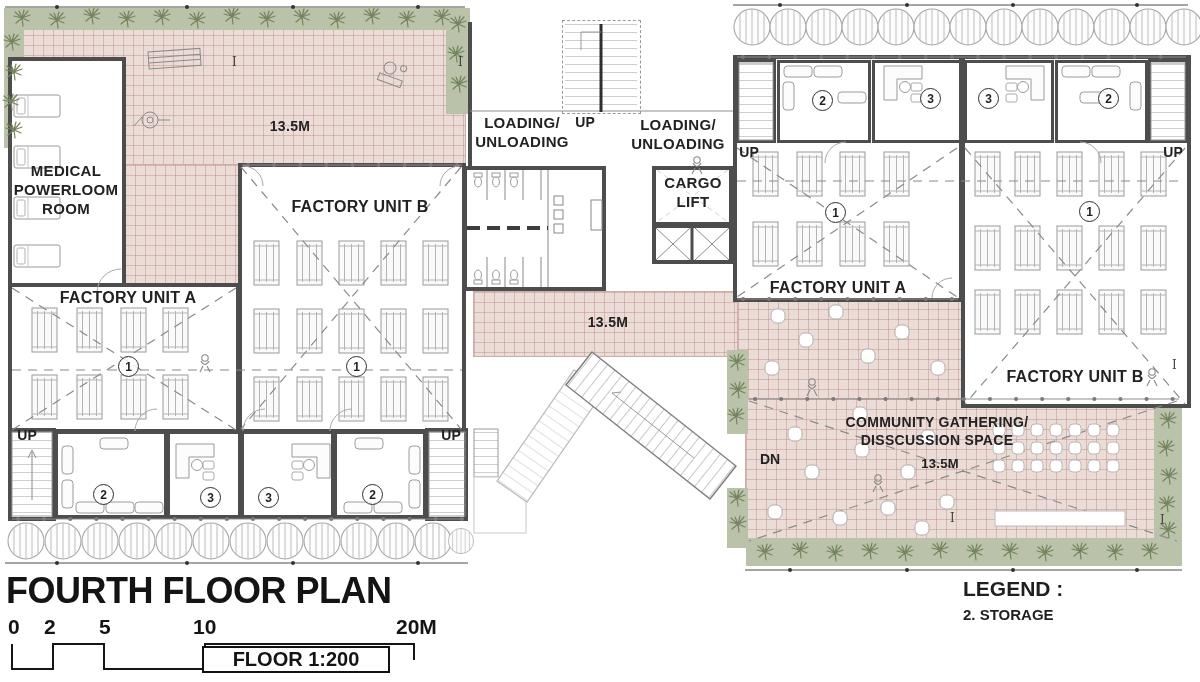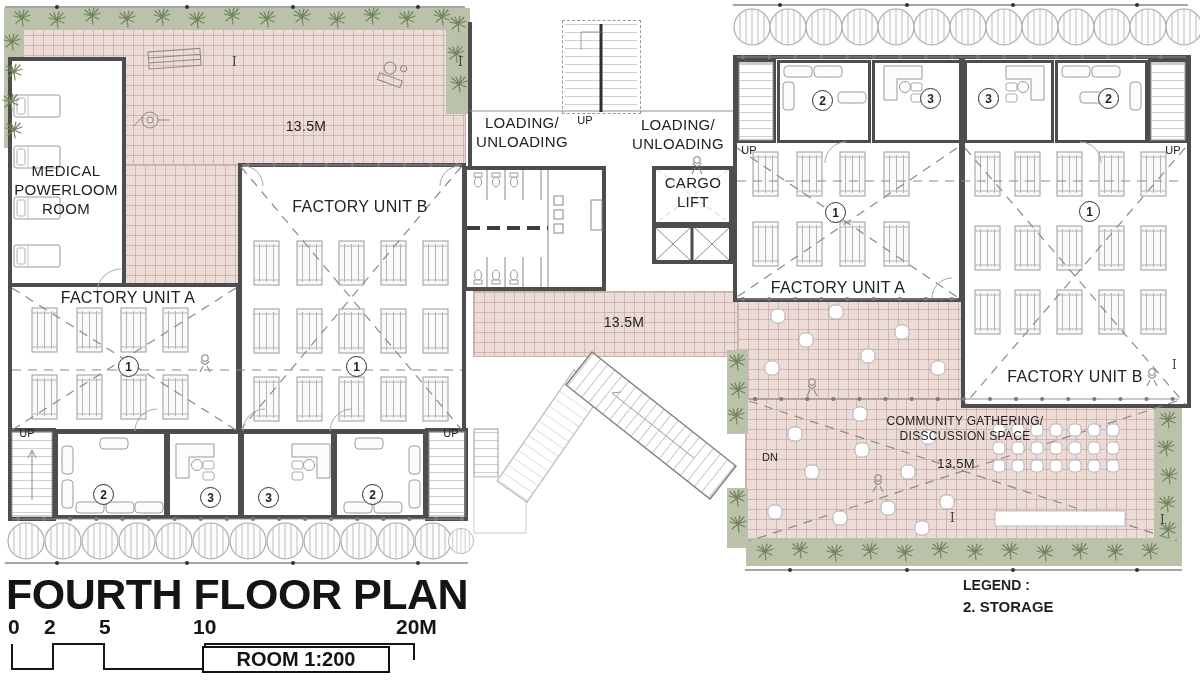--- a/index.html
+++ b/index.html
@@ -7,35 +7,35 @@
         font-family:"Liberation Sans","DejaVu Sans",sans-serif;color:#1f1f1f;}
   .tile{position:absolute;z-index:1;box-sizing:border-box;background-color:#ecdcd7;border:1px solid #cdaea7;
         background-image:linear-gradient(to right,rgba(184,138,130,.45) 1px,transparent 1px),
                          linear-gradient(to bottom,rgba(184,138,130,.45) 1px,transparent 1px);
         background-size:10px 10px;}
   .green{position:absolute;z-index:1;background:#bac2a9;}
   .room{position:absolute;z-index:2;background:#fff;border:4px solid #4d4d4d;box-sizing:border-box;}
   .iroom{position:absolute;z-index:3;background:#fff;border:3px solid #4d4d4d;box-sizing:border-box;}
   .stairbox{position:absolute;z-index:2;background:#fff;border:1.5px dashed #999;box-sizing:border-box;}
   svg#plan-svg{position:absolute;left:0;top:0;z-index:5;pointer-events:none;}
-  .lbl{position:absolute;z-index:10;font-weight:400;letter-spacing:.3px;line-height:1.25;
+  .lbl{position:absolute;z-index:10;font-weight:700;letter-spacing:.3px;line-height:1.25;
        text-align:center;white-space:pre-line;color:#222;}
-  .small{font-size:11px;font-weight:400;letter-spacing:0;}
-  .dim{font-size:14px;font-weight:400;padding-left:16px;}
+  .small{font-size:14px;font-weight:700;letter-spacing:0;}
+  .dim{font-size:14px;font-weight:700;}
   .circ{position:absolute;z-index:10;width:19px;height:19px;border:1.6px solid #2e2e2e;border-radius:50%;
         display:flex;align-items:center;justify-content:center;font-size:12px;font-weight:700;
         background:rgba(255,255,255,.8);}
   .colmark{position:absolute;z-index:10;font-family:"DejaVu Serif","Liberation Serif",serif;font-size:12px;color:#444;}
-  #title{position:absolute;left:6px;top:570px;z-index:10;font-size:43px;font-weight:700;letter-spacing:-.5px;color:#141414;}
+  #title{position:absolute;left:6px;top:570px;z-index:10;font-size:36px;font-weight:700;letter-spacing:-.5px;color:#141414;}
   .mark{position:absolute;z-index:10;top:615px;font-size:21px;font-weight:700;color:#141414;}
   #scalebox{position:absolute;left:202px;top:646px;width:188px;height:27px;z-index:11;background:#fff;
             border:2.5px solid #111;box-sizing:border-box;display:flex;align-items:center;justify-content:center;
             font-size:20px;font-weight:700;color:#141414;}
   #legend{position:absolute;left:963px;top:577px;z-index:10;}
-  #legend .hd{font-size:14px;font-weight:700;margin-bottom:3px;}
+  #legend .hd{font-size:21px;font-weight:700;margin-bottom:3px;}
   #legend .it{font-size:15px;font-weight:700;line-height:21.5px;}
 </style>
 </head>
 <body>
 
 <div id="plan">
 
   <div class="tile" style="left:22px;top:24px;width:444px;height:142px;"></div>
   <div class="tile" style="left:124px;top:164px;width:116px;height:126px;"></div>
   <div class="tile" style="left:473px;top:291px;width:274px;height:66px;"></div>
@@ -486,21 +486,21 @@
   <div class="lbl" style="left:18px;top:288px;width:220px;font-size:16px;white-space:nowrap;">FACTORY UNIT A</div>
   <div class="lbl" style="left:250px;top:197px;width:220px;font-size:16px;white-space:nowrap;">FACTORY UNIT B</div>
   <div class="lbl" style="left:728px;top:278px;width:220px;font-size:16px;white-space:nowrap;">FACTORY UNIT A</div>
   <div class="lbl" style="left:965px;top:367px;width:220px;font-size:16px;white-space:nowrap;">FACTORY UNIT B</div>
   <div class="lbl" style="left:466px;top:114px;width:112px;font-size:15px;">LOADING/
 UNLOADING</div>
   <div class="lbl" style="left:622px;top:116px;width:112px;font-size:15px;">LOADING/
 UNLOADING</div>
   <div class="lbl" style="left:656px;top:174px;width:74px;font-size:15px;">CARGO
 LIFT</div>
-  <div class="lbl" style="left:840px;top:414px;width:250px;font-size:12px;">COMMUNITY GATHERING/
+  <div class="lbl" style="left:812px;top:414px;width:250px;font-size:14px;">COMMUNITY GATHERING/
 DISSCUSSION SPACE</div>
   <div class="lbl dim" style="left:890px;top:456px;width:100px;font-size:13px;">13.5M</div>
   <div class="lbl dim" style="left:235px;top:118px;width:110px;">13.5M</div>
   <div class="lbl dim" style="left:553px;top:314px;width:110px;">13.5M</div>
 
   <div class="lbl small" style="left:14px;top:427px;width:26px;">UP</div>
   <div class="lbl small" style="left:438px;top:427px;width:26px;">UP</div>
   <div class="lbl small" style="left:572px;top:114px;width:26px;">UP</div>
   <div class="lbl small" style="left:736px;top:144px;width:26px;">UP</div>
   <div class="lbl small" style="left:1160px;top:144px;width:26px;">UP</div>
@@ -524,20 +524,20 @@
   <div class="colmark" style="left:950px;top:511px;">I</div>
   <div class="colmark" style="left:1160px;top:513px;">I</div>
   <div class="colmark" style="left:1172px;top:358px;">I</div>
 
   <div id="title">FOURTH FLOOR PLAN</div>
   <span class="mark" style="left:8px;">0</span>
   <span class="mark" style="left:44px;">2</span>
   <span class="mark" style="left:99px;">5</span>
   <span class="mark" style="left:193px;">10</span>
   <span class="mark" style="left:396px;">20M</span>
-  <div id="scalebox">ROOM 1:200</div>
+  <div id="scalebox">FLOOR 1:200</div>
 
   <div id="legend">
     <div class="hd">LEGEND :</div>
     <div class="it">2. STORAGE</div>
   </div>
 
 </div>
 
 </body></html>

